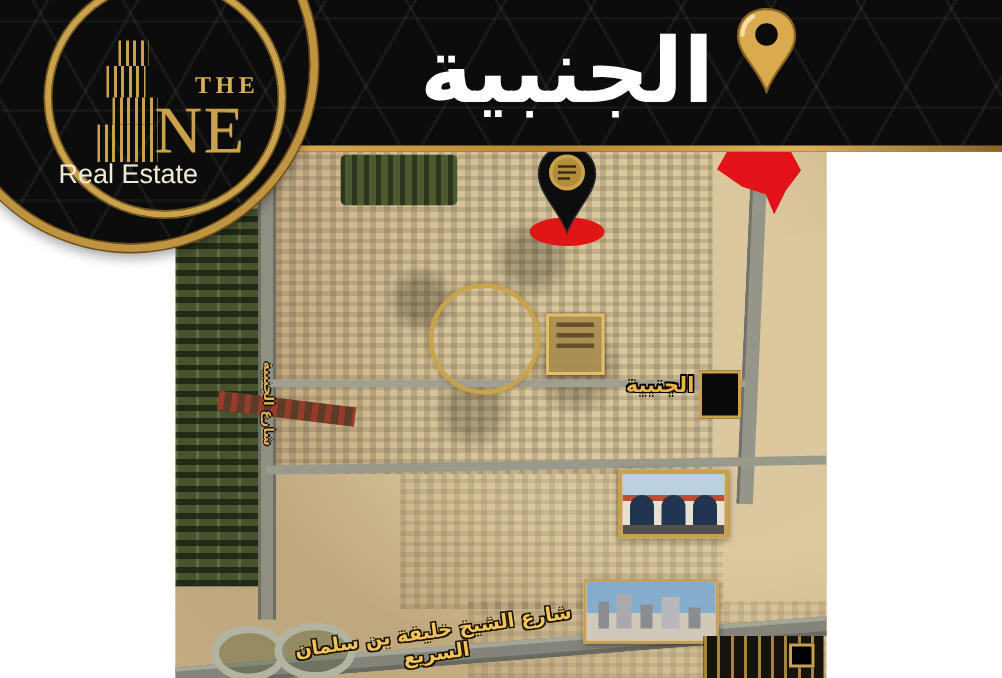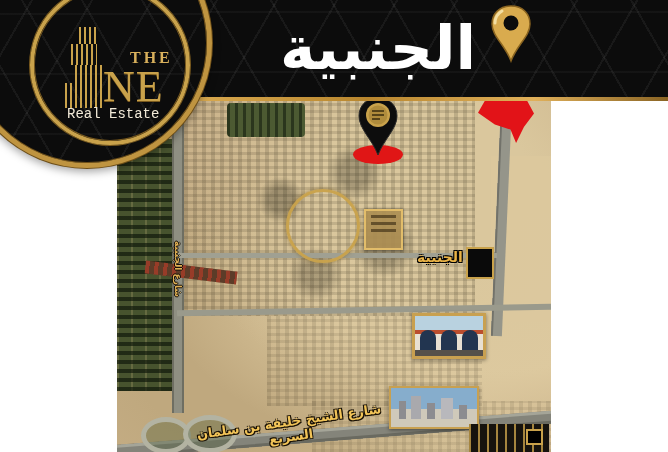--- a/index.html
+++ b/index.html
@@ -29,22 +29,22 @@
   .bars{background-image:repeating-linear-gradient(90deg,#c9a24b 0 2px,rgba(0,0,0,0) 2px 5px);
     position:absolute;}
   .b1{left:112px;top:104px;width:20px;height:17px;}
   .b2{left:104px;top:121px;width:26px;height:21px;}
   .b3{left:108px;top:142px;width:30px;height:18px;}
   .b4{left:98px;top:160px;width:40px;height:25px;}
   .logo-the{position:absolute;left:163px;top:126px;color:#d8b05c;font-family:"Liberation Serif",serif;
     font-size:16px;letter-spacing:3px;font-weight:bold;}
   .logo-ne{position:absolute;left:136px;top:138px;color:#c9a24b;font-family:"Liberation Serif",serif;
     font-size:44px;font-weight:normal;letter-spacing:1px;text-shadow:0 1px 0 #7a5a1e;}
-  .logo-tag{position:absolute;left:72px;top:183px;color:#f2ead8;font-family:Liberation Mono, monospace;
-    font-size:14px;margin-left:28px;}
+  .logo-tag{position:absolute;left:72px;top:183px;color:#f2ead8;font-family:Liberation Sans, sans-serif;
+    font-size:18px;}
 
   
   .map{position:absolute;left:117px;top:101px;width:434px;height:351px;overflow:hidden;z-index:2;
     background-color:#c9b189;
     background-image:
       radial-gradient(ellipse at 72% 22%, #dac79d 0 22%, rgba(0,0,0,0) 58%),
       radial-gradient(ellipse at 88% 55%, #ddc99f 0 28%, rgba(0,0,0,0) 62%),
       radial-gradient(ellipse at 28% 72%, #bfa87e 0 24%, rgba(0,0,0,0) 58%),
       radial-gradient(ellipse at 55% 90%, #d4c096 0 25%, rgba(0,0,0,0) 60%);}
   .speckle{position:absolute;background-image:

